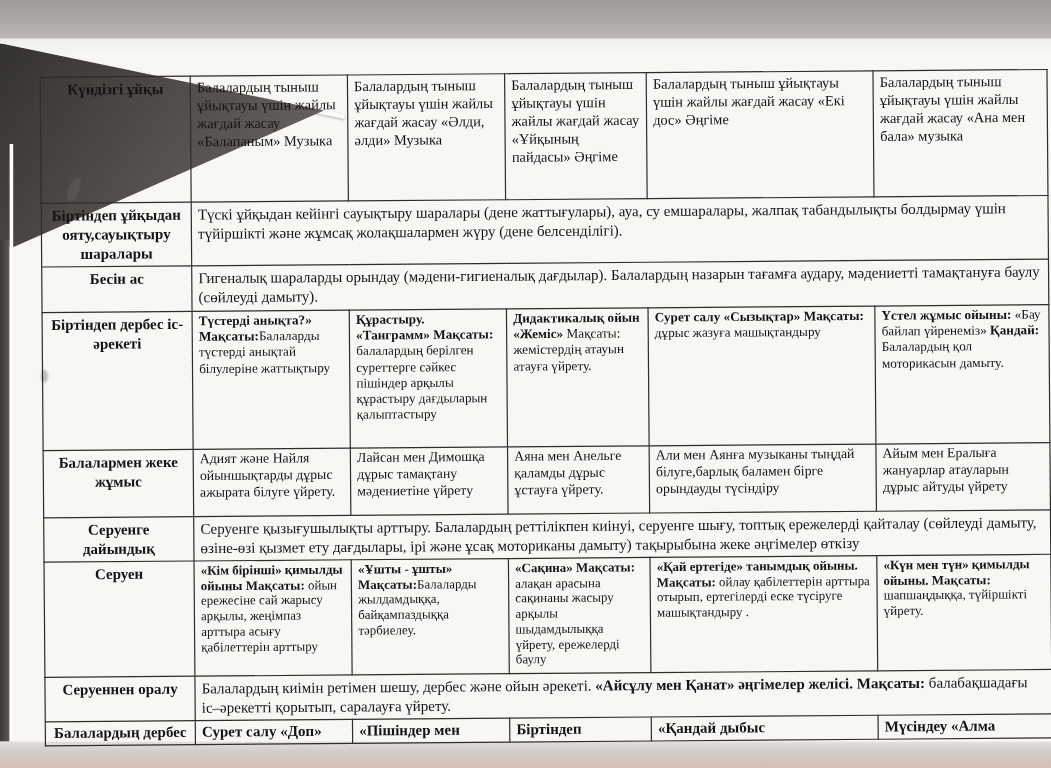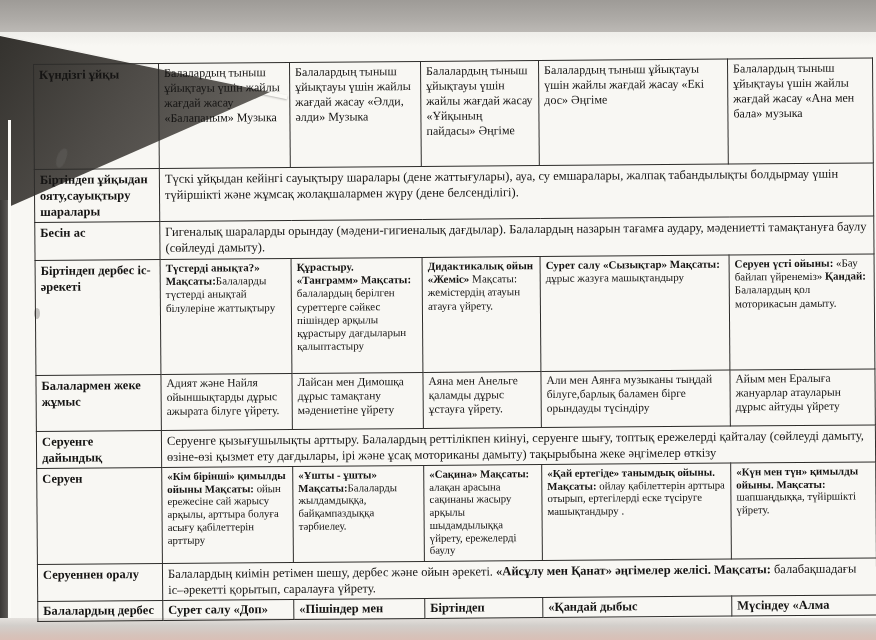--- a/index.html
+++ b/index.html
@@ -55,21 +55,21 @@
     border-collapse:collapse;table-layout:fixed;
     transform:rotate(-0.45deg);transform-origin:left top;
   }
   table.schedule td{
     border:1.2px solid #2e2d2b;
     vertical-align:top;
     padding:2px 5px 2px 5px;
     font-size:12.5px;line-height:1.28;
     word-wrap:break-word;
   }
-  td.label{font-weight:bold;font-size:12.5px;line-height:1.22;}
+  td.label{font-weight:bold;font-size:12.5px;line-height:1.22;text-align:center;}
   .b{font-weight:bold;}
   tr.r1{height:105px} tr.r1 td.cell{font-size:12px;line-height:1.25;}
   tr.r2{height:40px}
   tr.r3{height:38px}
   tr.r4{height:115px} tr.r4 td.cell{font-size:11px;line-height:1.2;}
   tr.r5{height:56px}  tr.r5 td.cell{font-size:11.5px;line-height:1.2;}
   tr.r6{height:33px}
   tr.r7{height:96px}  tr.r7 td.cell{font-size:10.8px;line-height:1.18;}
   tr.r8{height:34px}
   tr.r9{height:15px}  tr.r9 td{white-space:nowrap;overflow:hidden;padding-top:1px;}
@@ -112,37 +112,37 @@
   <tr class="r3">
     <td class="label">Бесін ас</td>
     <td class="cell" colspan="5"><span>Гигеналық шараларды орындау  (мәдени-гигиеналық  дағдылар).  Балалардың назарын тағамға аудару, мәдениетті тамақтануға баулу  (сөйлеуді дамыту).</span></td>
   </tr>
   <tr class="r4">
     <td class="label">Біртіндеп дербес іс-әрекеті</td>
     <td class="cell"><span class="b">Түстерді анықта?» Мақсаты:</span><span>Балаларды түстерді анықтай білулеріне жаттықтыру</span></td>
     <td class="cell"><span class="b">Құрастыру. «Танграмм» Мақсаты: </span><span>балалардың берілген суреттерге сәйкес пішіндер арқылы құрастыру дағдыларын қалыптастыру</span></td>
     <td class="cell"><span class="b">Дидактикалық ойын «Жеміс» </span><span>Мақсаты: жемістердің атауын атауға үйрету.</span></td>
     <td class="cell"><span class="b">Сурет салу «Сызықтар» Мақсаты: </span><span>дұрыс жазуға машықтандыру</span></td>
-    <td class="cell"><span class="b">Серуен үсті ойыны: </span><span>«Бау байлап үйренеміз» </span><span class="b">Қандай: </span><span>Балалардың қол моторикасын дамыту.</span></td>
+    <td class="cell"><span class="b">Үстел жұмыс ойыны: </span><span>«Бау байлап үйренеміз» </span><span class="b">Қандай: </span><span>Балалардың қол моторикасын дамыту.</span></td>
   </tr>
   <tr class="r5">
     <td class="label">Балалармен жеке жұмыс</td>
     <td class="cell"><span>Адият және Найля ойыншықтарды дұрыс ажырата білуге үйрету.</span></td>
     <td class="cell"><span>Лайсан мен Димошқа дұрыс тамақтану мәдениетіне үйрету</span></td>
     <td class="cell"><span>Аяна мен Анельге қаламды дұрыс ұстауға үйрету.</span></td>
     <td class="cell"><span>Али мен Аянға  музыканы тыңдай білуге,барлық баламен бірге орындауды түсіндіру</span></td>
     <td class="cell"><span>Айым мен Ералыға жануарлар атауларын дұрыс айтуды үйрету</span></td>
   </tr>
   <tr class="r6">
     <td class="label">Серуенге дайындық</td>
     <td class="cell" colspan="5"><span>Серуенге қызығушылықты арттыру.  Балалардың реттілікпен киінуі,  серуенге шығу,  топтық ережелерді қайталау  (сөйлеуді дамыту, өзіне-өзі қызмет ету дағдылары, ірі және ұсақ моториканы дамыту) тақырыбына   жеке әңгімелер өткізу</span></td>
   </tr>
   <tr class="r7">
     <td class="label">Серуен</td>
-    <td class="cell"><span class="b">«Кім бірінші» қимылды ойыны Мақсаты: </span><span>ойын ережесіне сай жарысу арқылы, арттыра болуға асығу қабілеттерін арттыру</span></td>
+    <td class="cell"><span class="b">«Кім бірінші» қимылды ойыны Мақсаты: </span><span>ойын ережесіне сай жарысу арқылы, жеңімпаз арттыра асығу қабілеттерін арттыру</span></td>
     <td class="cell"><span class="b">«Ұшты - ұшты» Мақсаты:</span><span>Балаларды жылдамдыққа, байқампаздыққа тәрбиелеу.</span></td>
     <td class="cell"><span class="b">«Сақина» Мақсаты: </span><span>алақан арасына сақинаны жасыру арқылы шыдамдылыққа үйрету, ережелерді баулу</span></td>
     <td class="cell"><span class="b">«Қай ертегіде» танымдық ойыны. Мақсаты: </span><span>ойлау қабілеттерін арттыра отырып, ертегілерді еске түсіруге машықтандыру .</span></td>
     <td class="cell"><span class="b">«Күн мен түн» қимылды ойыны. Мақсаты: </span><span>шапшаңдыққа, түйіршікті үйрету.</span></td>
   </tr>
   <tr class="r8">
     <td class="label">Серуеннен оралу</td>
     <td class="cell" colspan="5"><span>Балалардың киімін ретімен шешу, дербес және ойын әрекеті. </span><span class="b">«Айсұлу мен Қанат» әңгімелер желісі. Мақсаты: </span><span>балабақшадағы іс–әрекетті қорытып, саралауға үйрету.</span></td>
   </tr>
   <tr class="r9">

